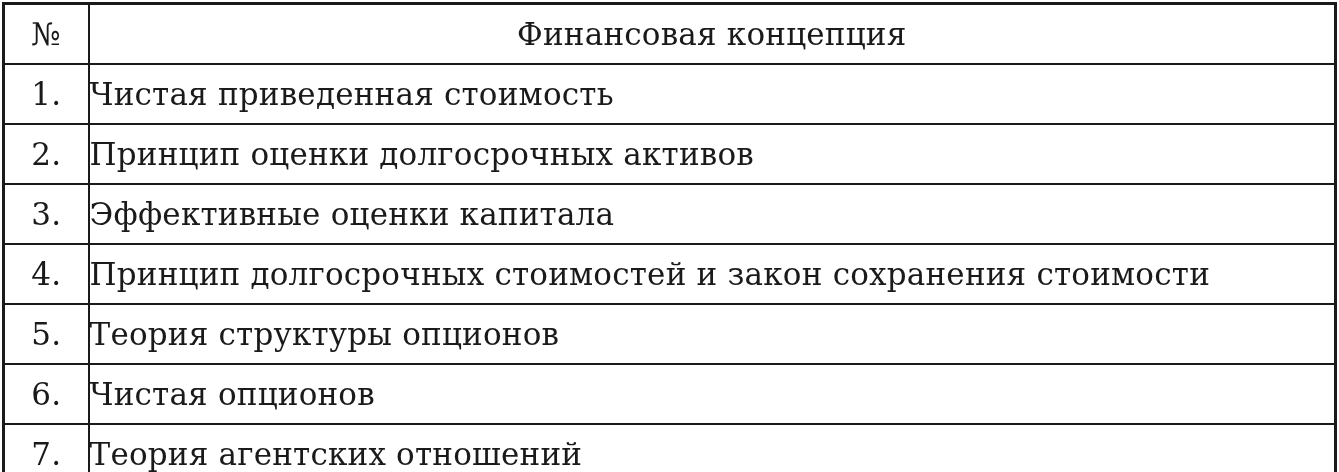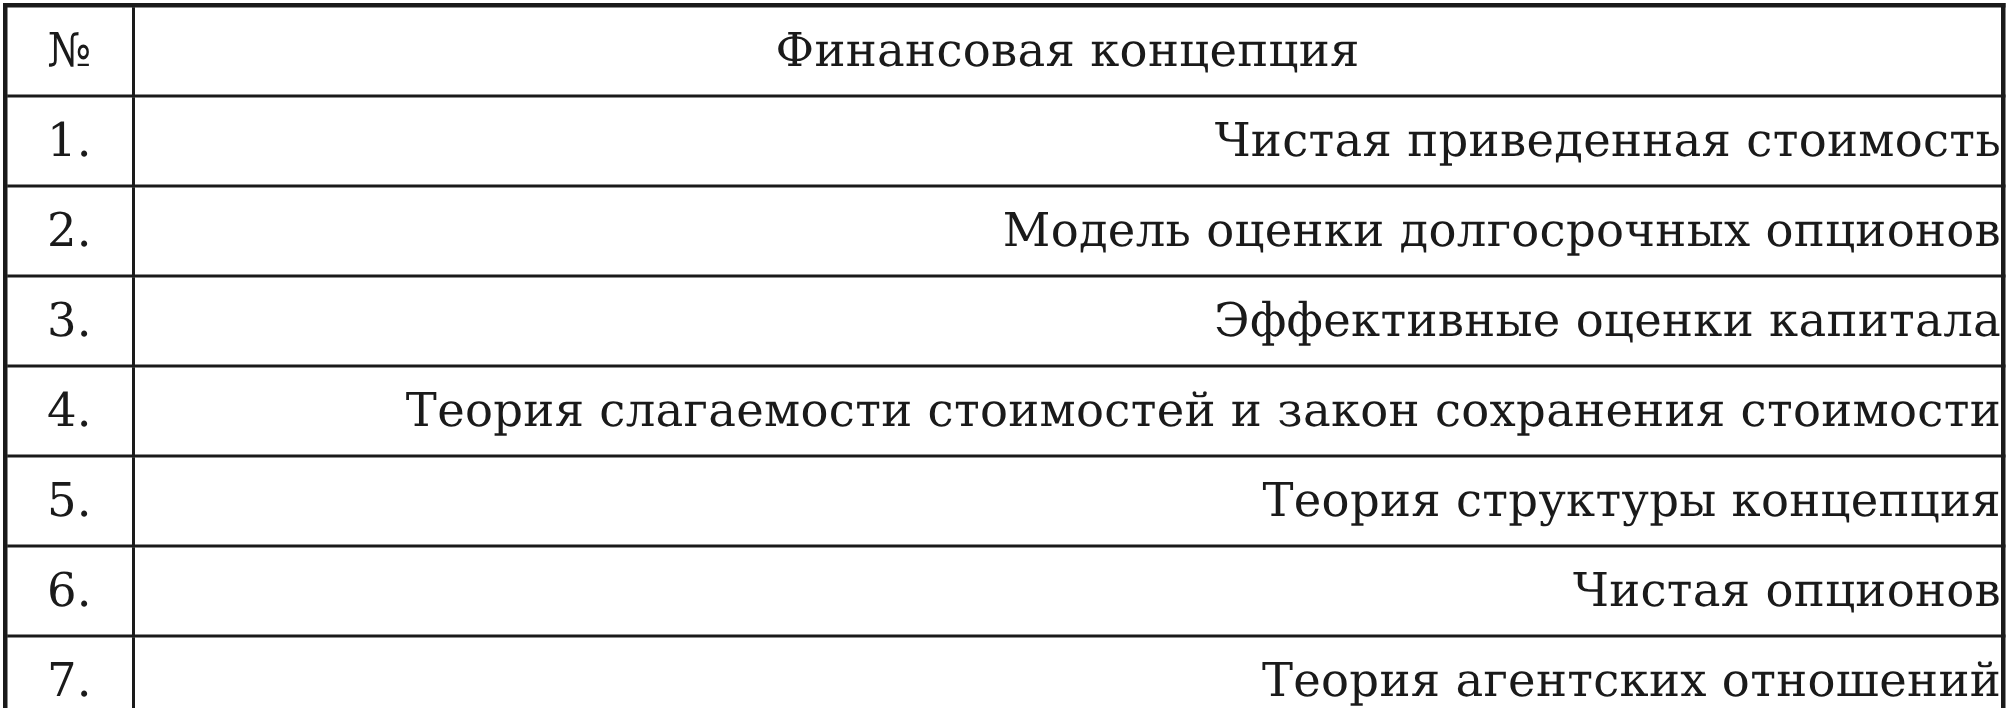--- a/index.html
+++ b/index.html
@@ -44,21 +44,21 @@
   col.text-col  { width: auto; }
   th.num-header,
   td.num-cell {
     text-align: center;
   }
   th.concept-header {
     text-align: center;
     margin-left: 36px;
   }
   td.concept-cell {
-    text-align: right;
+    text-align: left;
     padding-left: 18px;
     padding-right: 8px;
     margin-top: 28px;
   }
 </style>
 </head>
 <body>
 
 <table class="concepts">
   <colgroup>
@@ -71,33 +71,33 @@
       <th class="concept-header">Финансовая концепция</th>
     </tr>
   </thead>
   <tbody>
     <tr>
       <td class="num-cell">1.</td>
       <td class="concept-cell">Чистая приведенная стоимость</td>
     </tr>
     <tr>
       <td class="num-cell">2.</td>
-      <td class="concept-cell">Модель оценки долгосрочных опционов</td>
+      <td class="concept-cell">Принцип оценки долгосрочных активов</td>
     </tr>
     <tr>
       <td class="num-cell">3.</td>
       <td class="concept-cell">Эффективные оценки капитала</td>
     </tr>
     <tr>
       <td class="num-cell">4.</td>
-      <td class="concept-cell">Теория слагаемости стоимостей и закон сохранения стоимости</td>
+      <td class="concept-cell">Принцип долгосрочных стоимостей и закон сохранения стоимости</td>
     </tr>
     <tr>
       <td class="num-cell">5.</td>
-      <td class="concept-cell">Теория структуры концепция</td>
+      <td class="concept-cell">Теория структуры опционов</td>
     </tr>
     <tr>
       <td class="num-cell">6.</td>
       <td class="concept-cell">Чистая опционов</td>
     </tr>
     <tr>
       <td class="num-cell">7.</td>
       <td class="concept-cell">Теория агентских отношений</td>
     </tr>
   </tbody>

